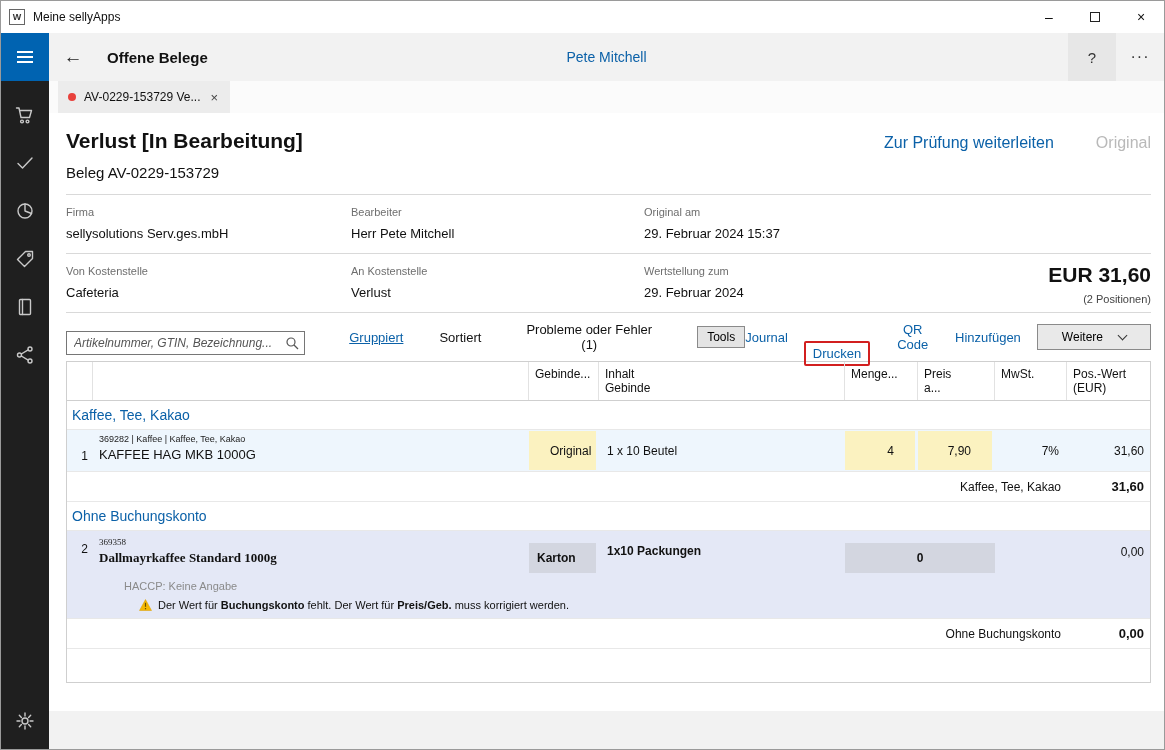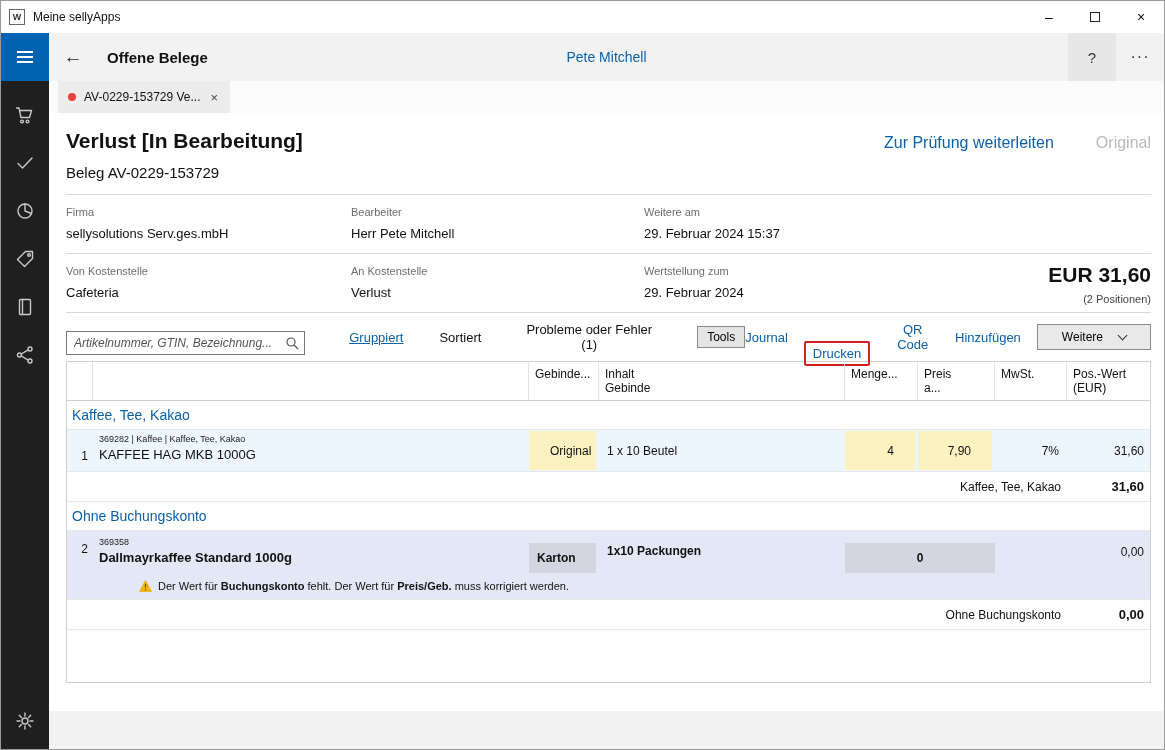--- a/index.html
+++ b/index.html
@@ -88,21 +88,21 @@
   .row-lav { background:#e4e8f6; padding-bottom:5px; }
   .cell-num { font-size:12px; display:flex; align-items:flex-end; justify-content:flex-end; padding:0 5px 8px 0; }
   .cell-desc { padding:4px 6px 6px; }
   .meta { font-size:9px; color:#222; }
   .name { font-size:13px; margin-top:3px; }
   .name-bold { font-size:13px; font-weight:bold; margin-top:3px; }
   .cell-yellow { background:#fbf2c0; display:flex; align-items:center; font-size:12px; padding:0 21px; margin:1px 3px 1px 0; }
   .right-al { justify-content:flex-end; text-align:right; }
   .cell-text { display:flex; align-items:center; font-size:12px; padding:0 8px; }
   .cell-num2 { grid-column:1; grid-row:1; font-size:12px; text-align:right; padding:11px 5px 0 0; }
-  .cell-desc2 { grid-column:2; grid-row:1; padding:6px 6px 0; }
+  .cell-desc2 { grid-column:2; grid-row:1; padding:6px 6px 0;font-family:Liberation Serif, serif; }
   .chip-gray { background:#d3d6e0; height:30px; display:flex; align-items:center; font-size:12px; font-weight:bold; padding:0 8px; margin-top:12px; align-self:start; }
   .chip-geb { grid-column:3; grid-row:1; margin-right:3px; }
   .cell-inhalt2 { grid-column:4; grid-row:1; font-size:12px; font-weight:bold; padding:13px 0 0 8px; }
   .chip-merged { grid-column:5 / 7; grid-row:1; justify-content:center; }
   .cell-wert2 { grid-column:8; grid-row:1; font-size:12px; text-align:right; padding:14px 6px 0 0; }
   .haccp-line { grid-column:2 / -1; grid-row:2; font-size:11px; color:#8a8a8a; padding:7px 0 0 31px; }
   .warn-line { grid-column:2 / -1; grid-row:3; font-size:11px; padding:7px 0 2px 46px; display:flex; align-items:center; gap:6px; }
   .subtotal-row { display:flex; justify-content:flex-end; align-items:center; padding:7px 6px; border-bottom:1px solid #e8e8e8; font-size:12px; }
   .subtotal-value { font-weight:bold; font-size:13px; min-width:83px; text-align:right; }
   .table-spacer { flex:1; }
@@ -215,21 +215,21 @@
         <div class="fields-row">
           <div>
             <div class="field-label">Firma</div>
             <div class="field-value">sellysolutions Serv.ges.mbH</div>
           </div>
           <div>
             <div class="field-label">Bearbeiter</div>
             <div class="field-value">Herr Pete Mitchell</div>
           </div>
           <div>
-            <div class="field-label">Weitere am</div>
+            <div class="field-label">Original am</div>
             <div class="field-value">29. Februar 2024 15:37</div>
           </div>
         </div>
 
         <div class="fields-row">
           <div>
             <div class="field-label">Von Kostenstelle</div>
             <div class="field-value">Cafeteria</div>
           </div>
           <div>
@@ -316,20 +316,21 @@
           <div class="grid-row item-row row-lav">
             <div class="cell-num2">2</div>
             <div class="cell-desc2">
               <div class="meta">369358</div>
               <div class="name-bold">Dallmayrkaffee Standard 1000g</div>
             </div>
             <div class="chip-gray chip-geb">Karton</div>
             <div class="cell-inhalt2">1x10 Packungen</div>
             <div class="chip-gray chip-merged">0</div>
             <div class="cell-wert2">0,00</div>
+            <div class="haccp-line">HACCP: Keine Angabe</div>
             <div class="warn-line">
               <svg width="13" height="12" viewBox="0 0 13 12">
                 <path d="M6.5 0.5L12.5 11.5H0.5Z" fill="#f5b800" stroke="#d89c00" stroke-width="0.5"></path>
                 <rect x="5.9" y="3.8" width="1.2" height="4" fill="#6b5200"></rect>
                 <rect x="5.9" y="9" width="1.2" height="1.3" fill="#6b5200"></rect>
               </svg>
               <span>
                 <span>Der Wert für </span><b>Buchungskonto</b><span> fehlt. Der Wert für </span><b>Preis/Geb.</b><span> muss korrigiert werden.</span>
               </span>
             </div>

